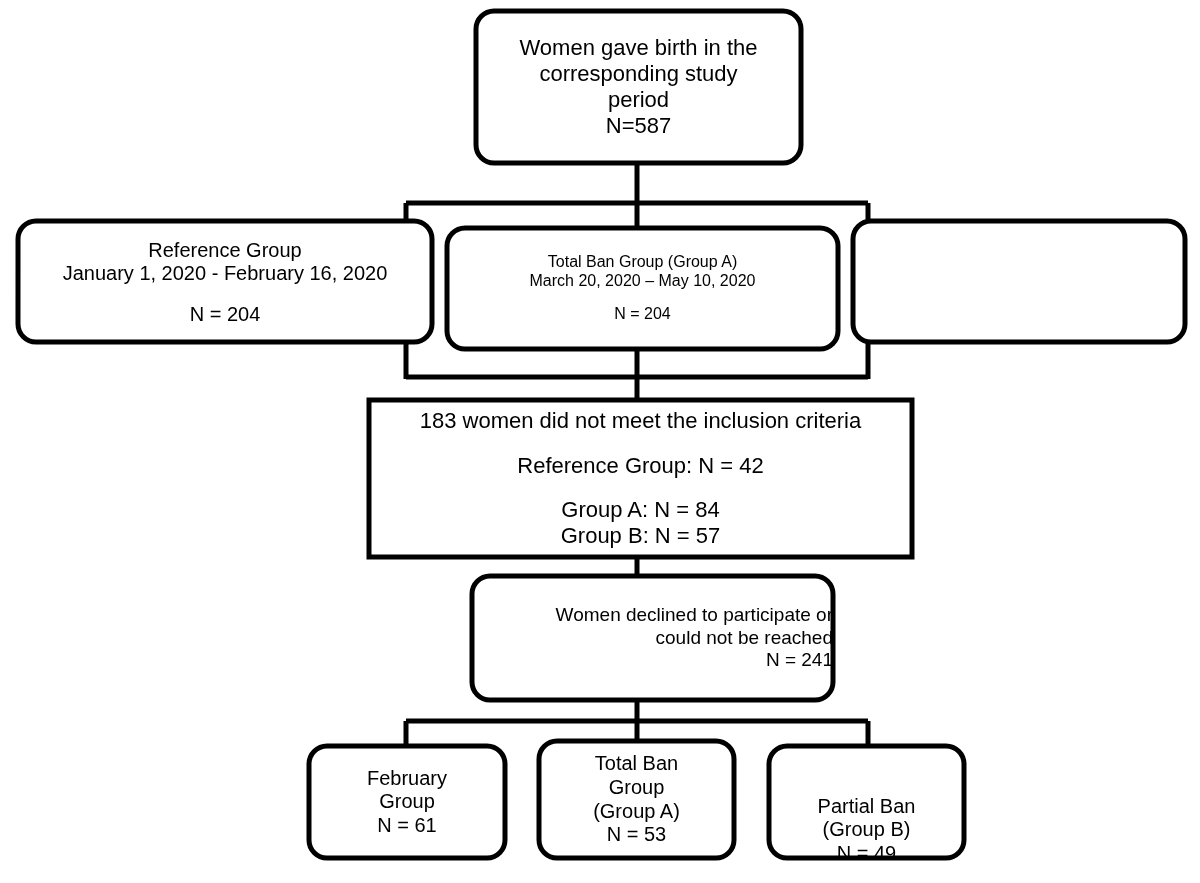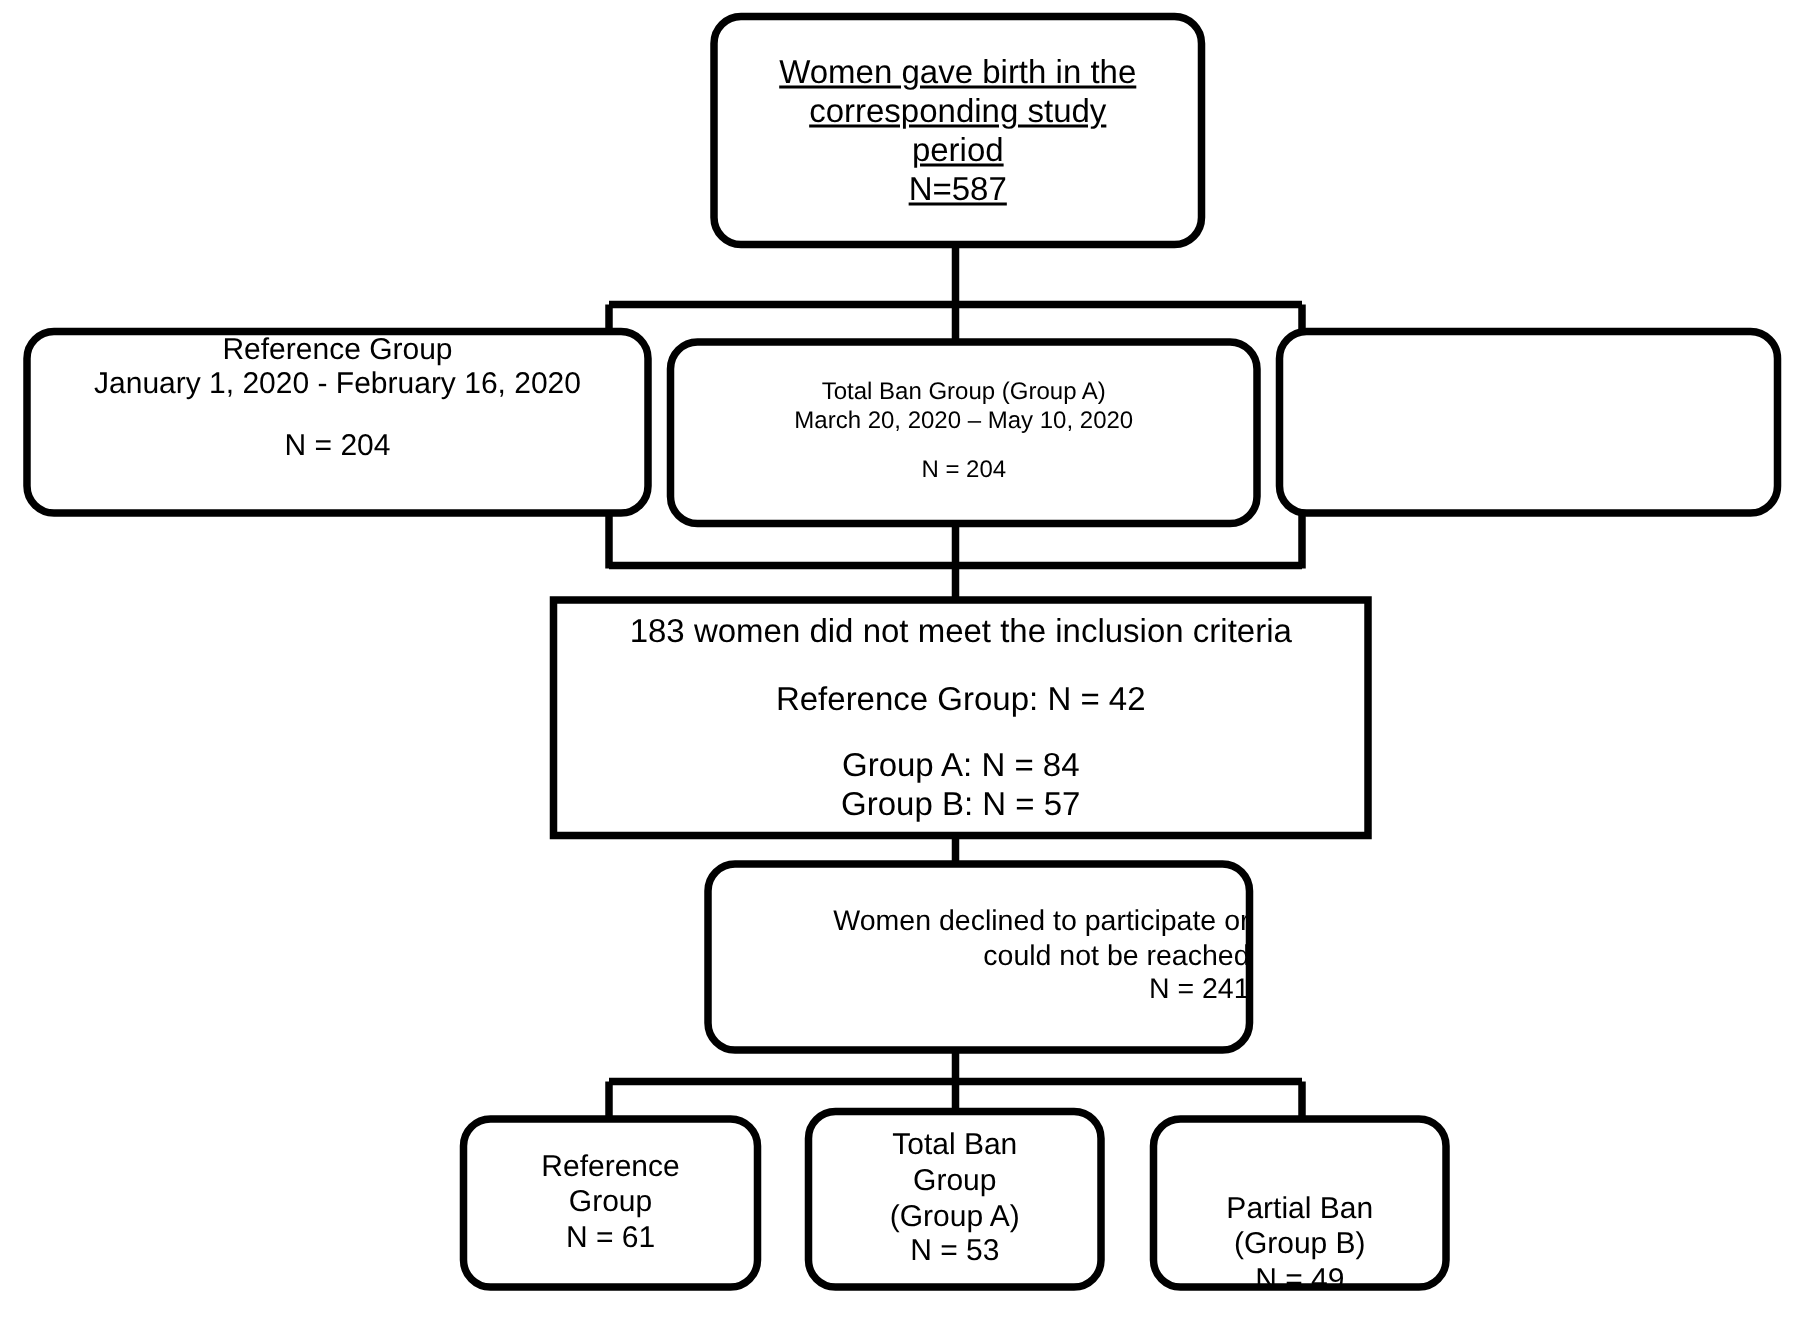--- a/index.html
+++ b/index.html
@@ -99,28 +99,28 @@
 
     <rect class="node-box" x="472" y="576" rx="18" ry="18" width="361" height="124"></rect>
 
     <rect class="node-box" x="309" y="746" rx="18" ry="18" width="196" height="112"></rect>
 
     <rect class="node-box" x="539" y="741" rx="18" ry="18" width="195" height="117"></rect>
 
     <rect class="node-box" x="769" y="746" rx="18" ry="18" width="195" height="112"></rect>
   </svg>
 
-  <div class="node-text t-22" style="left:476px; top:11px; width:325px; height:152px;text-decoration:underline;">
+  <div class="node-text t-22" style="left:476px; top:11px; width:325px; height:152px;">
     <span class="line">Women gave birth in the</span>
     <span class="line">corresponding study</span>
     <span class="line">period</span>
     <span class="line">N=587</span>
   </div>
 
-  <div class="node-text t-20" style="left:18px; top:205px; width:414px; height:121px;text-align:right;">
+  <div class="node-text t-20" style="left:18px; top:222px; width:414px; height:121px;text-align:right;">
     <span class="line">Reference Group</span>
     <span class="line">January 1, 2020 - February 16, 2020</span>
     <span class="line gap-before">N = 204</span>
   </div>
 
   <div class="node-text t-18" style="left:447px; top:228px; width:391px; height:121px;">
     <span class="line">Total Ban Group (Group A)</span>
     <span class="line">March 20, 2020 – May 10, 2020</span>
     <span class="line gap-before">N = 204</span>
   </div>
@@ -133,21 +133,21 @@
     <span class="line">Group B: N = 57</span>
   </div>
 
   <div class="node-text t-19" style="left:472px; top:576px; width:361px; height:124px;">
     <span class="line">Women declined to participate or</span>
     <span class="line">could not be reached</span>
     <span class="line">N = 241</span>
   </div>
 
   <div class="node-text t-20" style="left:309px; top:746px; width:196px; height:112px;">
-    <span class="line">Reference</span>
+    <span class="line">February</span>
     <span class="line">Group</span>
     <span class="line">N = 61</span>
   </div>
 
   <div class="node-text t-20" style="left:539px; top:741px; width:195px; height:117px;">
     <span class="line">Total Ban</span>
     <span class="line">Group</span>
     <span class="line">(Group A)</span>
     <span class="line">N = 53</span>
   </div>

